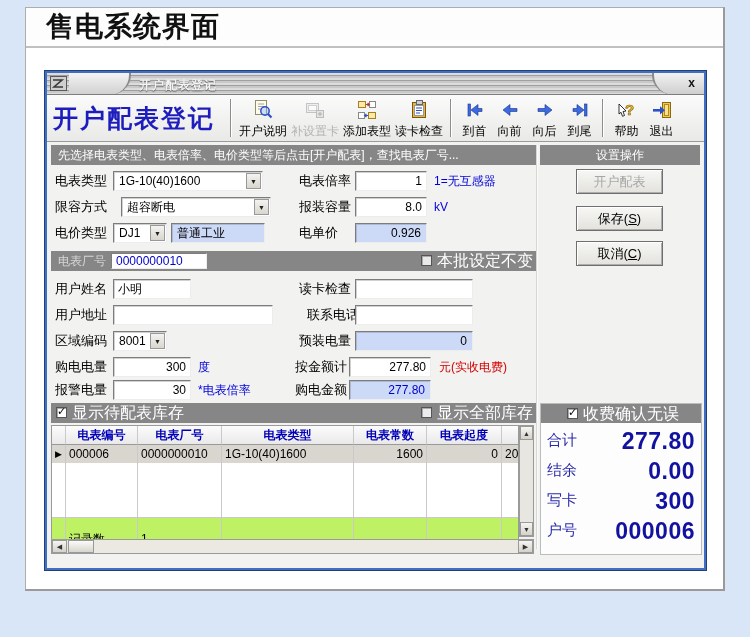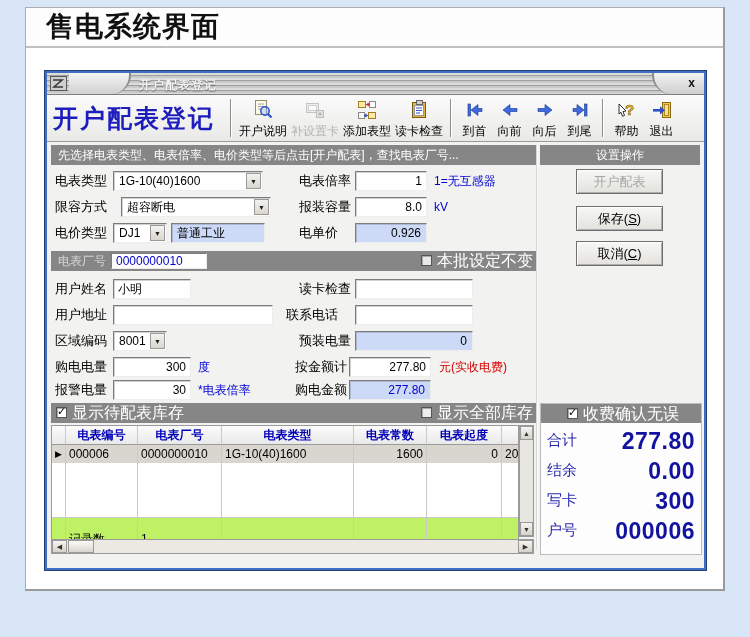--- a/index.html
+++ b/index.html
@@ -260,21 +260,21 @@
       <span class="cb" style="left:374px;top:182px;background:#e9e9e9;"></span>
       <span class="cblabel" style="left:390px;top:178px;">本批设定不变</span>
 
       <span class="flabel" style="left:8px;top:206px;">用户姓名</span>
       <input class="tbx" style="left: 66px; top: 206px; width: 78px;" value="小明">
       <span class="flabel" style="left:252px;top:206px;">读卡检查</span>
       <input class="tbx" style="left: 308px; top: 206px; width: 118px;" value="">
 
       <span class="flabel" style="left:8px;top:232px;">用户地址</span>
       <input class="tbx" style="left: 66px; top: 232px; width: 160px;" value="">
-      <span class="flabel" style="left:239px;top:232px;">联系电话</span>
+      <span class="flabel" style="left:260px;top:232px;">联系电话</span>
       <input class="tbx" style="left: 308px; top: 232px; width: 118px;" value="">
 
       <span class="flabel" style="left:8px;top:258px;">区域编码</span>
       <div class="combo" style="left:66px;top:258px;width:54px;">
         <span class="val">8001</span>
         <span class="arr">▼</span>
       </div>
       <span class="flabel" style="left:252px;top:258px;">预装电量</span>
       <div class="ro num" style="left:308px;top:258px;width:118px;">0</div>
 

